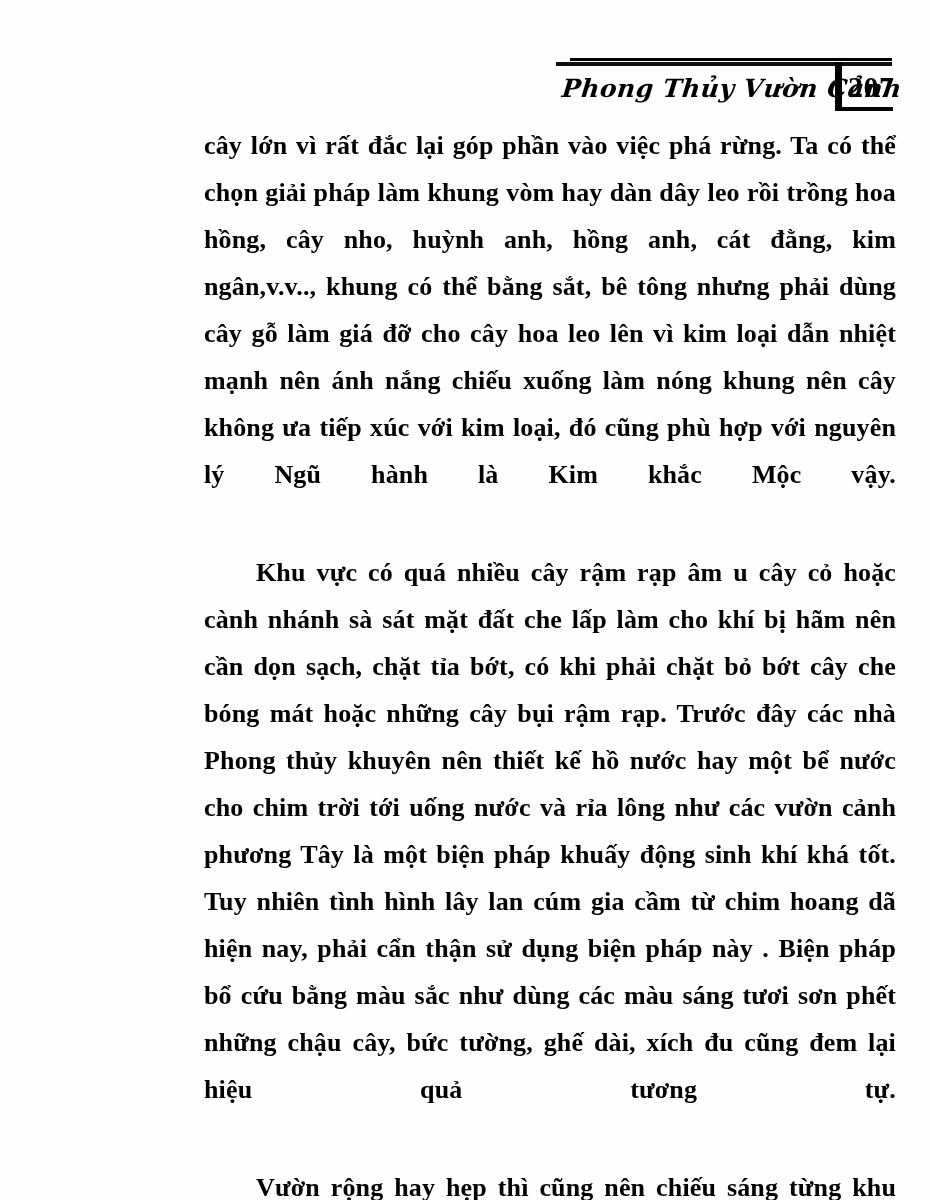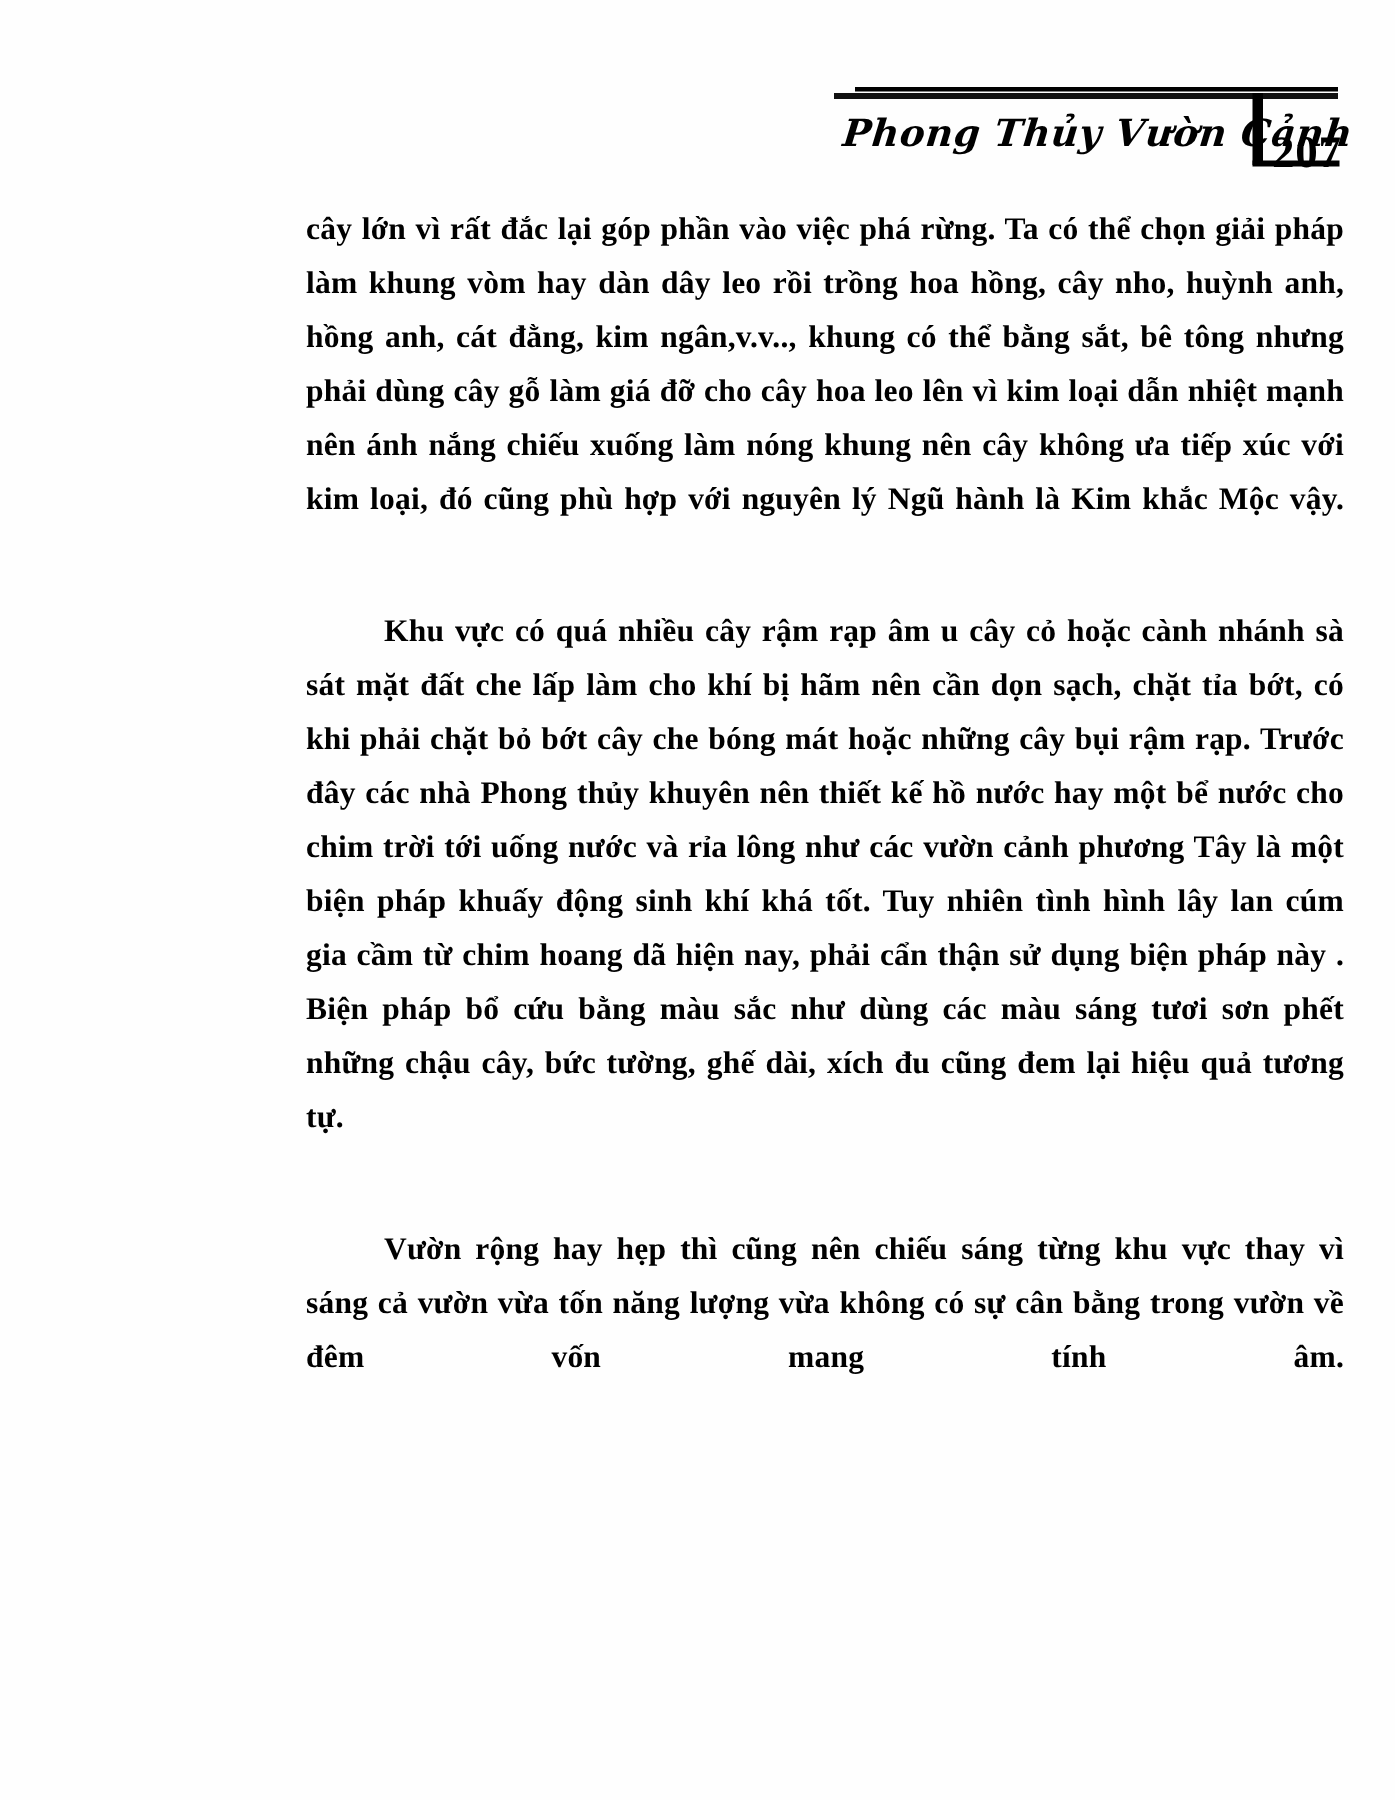--- a/index.html
+++ b/index.html
@@ -77,41 +77,41 @@
     font-size: 25px;
     letter-spacing: 0.5px;
     line-height: 38px;
     text-align: center;
     white-space: nowrap;
     transform: skewX(-6deg);
   }
 
   .header-folio {
     position: absolute;
-    top: 26px;
+    top: 11px;
     left: 292px;
     font-family: "Liberation Serif", "DejaVu Serif", serif;
     font-weight: bold;
     font-size: 30px;
     line-height: 36px;
     letter-spacing: 0.5px;
   }
 
   
   .body-column {
     position: absolute;
     top: 118px;
     left: 204px;
     width: 692px;
   }
 
   .para {
-    margin: 16px 0 4px 0;
-    font-size: 21px;
-    line-height: 36px;
+    margin: 4px 0 4px 0;
+    font-size: 26px;
+    line-height: 47px;
     text-align: justify;
     text-justify: inter-word;
     letter-spacing: 0.15px;
     word-spacing: 0.5px;
     font-weight: 600;
   }
 
   .para.indent {
     text-indent: 52px;
   }

